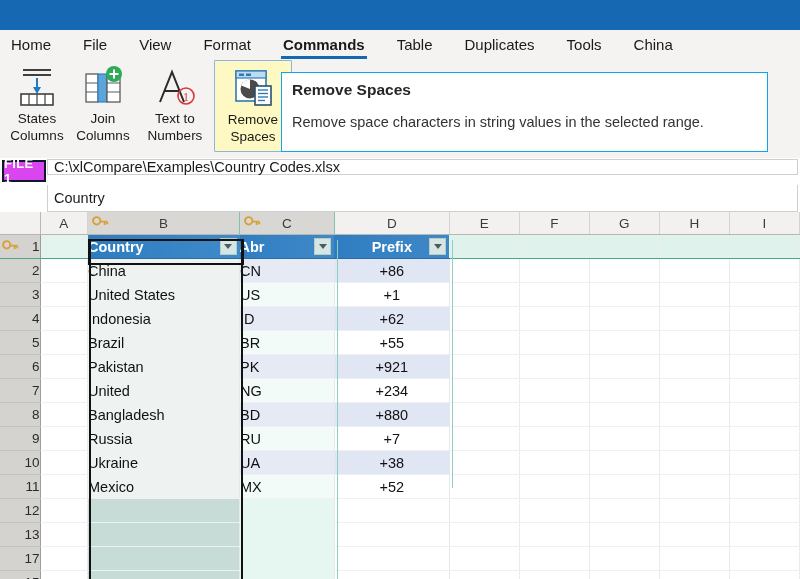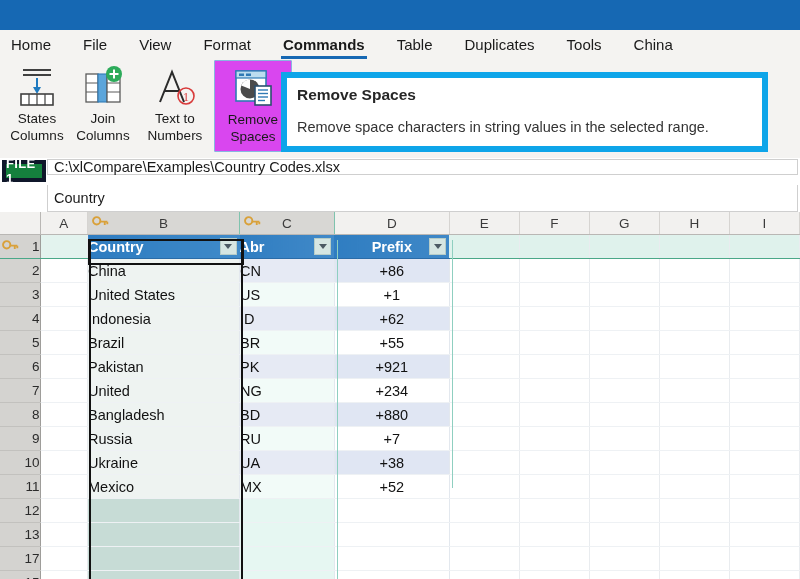--- a/index.html
+++ b/index.html
@@ -43,21 +43,21 @@
     border-bottom: 1px solid #d8d5d0;
   }
   .ribbon-inner { display: flex; align-items: flex-start; height: 98px; padding-left: 4px; }
   .rib-btn {
     width: 66px; height: 92px;
     display: flex; flex-direction: column; align-items: center;
     padding-top: 4px; box-sizing: border-box;
     position: relative;
   }
   .rib-btn.selected {
-    background: #d946ef;
+    background: #fef9c3;
     border: 1px solid #88b6e0;
     border-radius: 1px;
   }
   .rib-ico { height: 46px; display: flex; align-items: center; justify-content: center; }
   .rib-lbl {
     font-size: 13.5px; color: #1a1a1a; text-align: center;
     line-height: 17px; width: 70px;
   }
   .rib-btn.wide { width: 78px; }
   .rib-btn.wide .rib-lbl { width: 82px; }
@@ -68,38 +68,38 @@
     display: flex;
   }
   .rib-hidden .rib-btn { width: 76px; }
   .rib-hidden .rib-lbl { width: 80px; }
 
   
   .tooltip {
     position: absolute; left: 281px; top: 72px;
     width: 487px; height: 80px;
     background: #ffffff;
-    border: 6px solid #0ea5e9;
+    border: 1px solid #0ea5e9;
     box-sizing: border-box;
     padding: 8px 10px 0 10px;
     z-index: 40;
   }
   .tip-title { font-size: 15.5px; font-weight: bold; color: #262626; }
   .tip-body { font-size: 14.5px; color: #333333; margin-top: 15px; }
 
   
   .filebar {
     position: absolute; left: 0; top: 158px; width: 800px; height: 26px;
     background: #ffffff;
   }
   .file-badge {
     position: absolute; left: 2px; top: 160px;
     width: 44px; height: 22px;
-    background: #15803d;
-    border: 4px solid #0f172a;
+    background: #d946ef;
+    border: 2px solid #0f172a;
     box-sizing: border-box;
     color: #ffffff; font-size: 13px; font-weight: bold;
     display: flex; align-items: center; justify-content: center;
     letter-spacing: 0.3px;
     z-index: 5;
   }
   .file-path {
     position: absolute; left: 47px; top: 159px;
     width: 751px; height: 16px;
     background: #ffffff;

